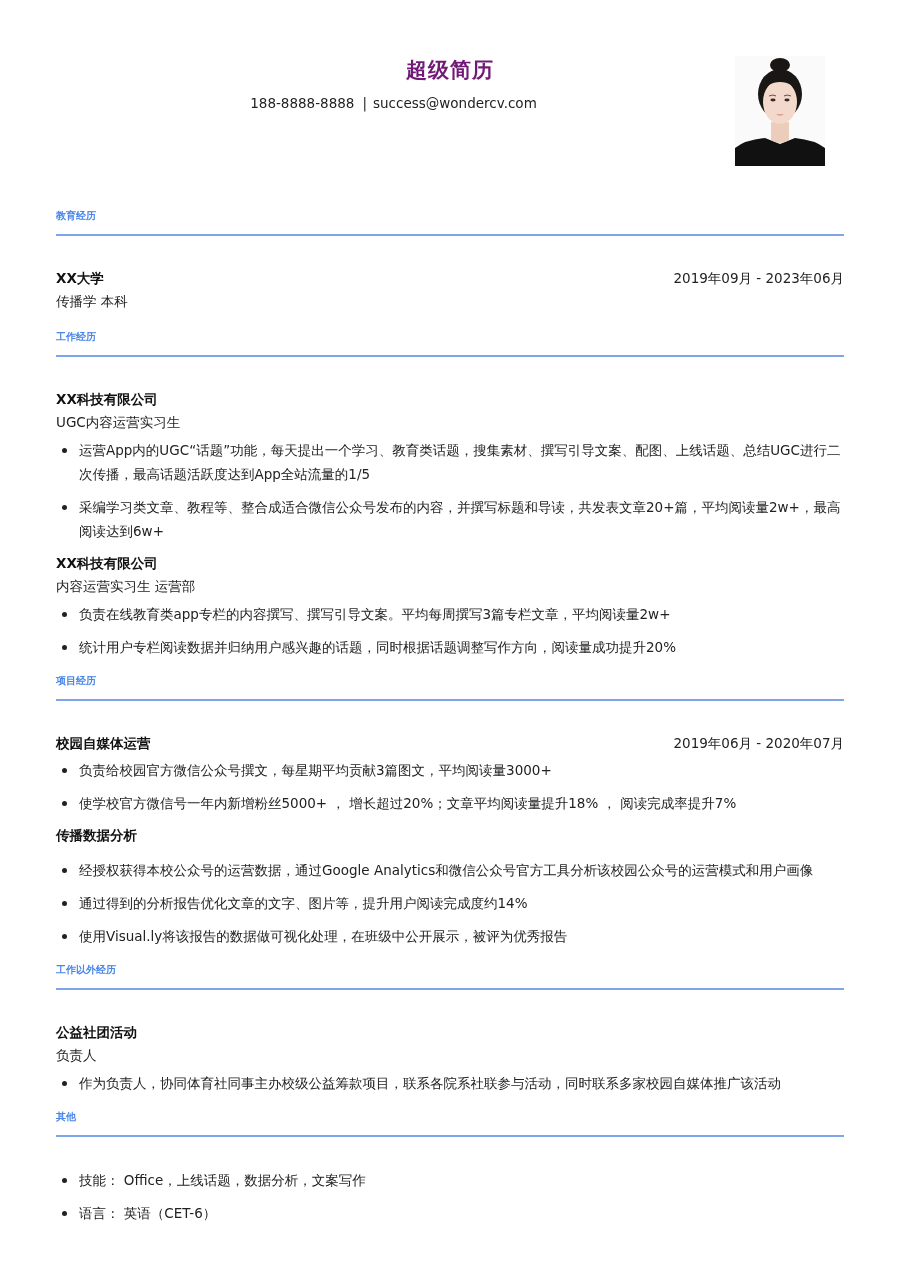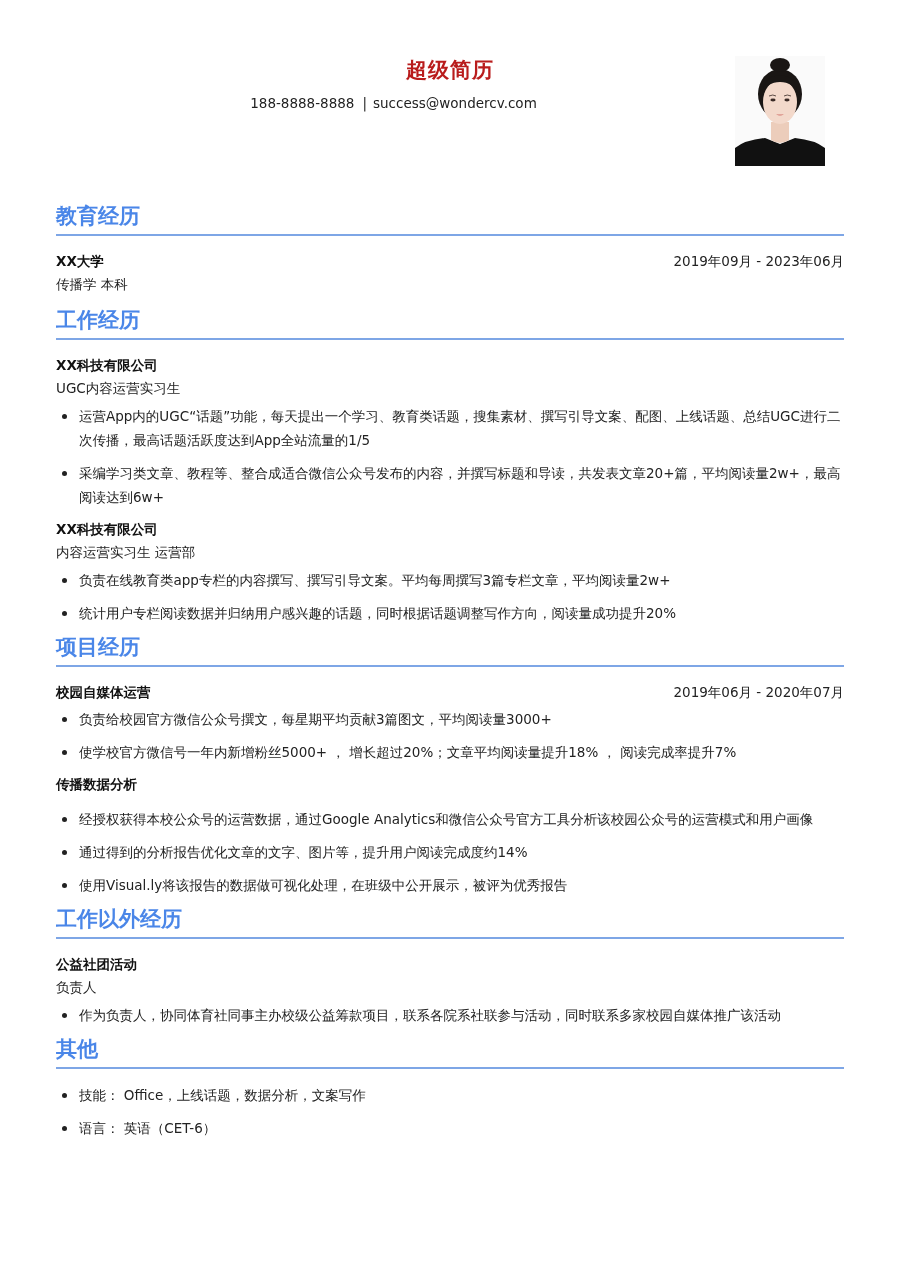--- a/index.html
+++ b/index.html
@@ -4,36 +4,36 @@
 <style>
   html, body { margin: 0; padding: 0; background: #ffffff; }
   body {
     width: 900px; height: 1280px; position: relative; overflow: hidden;
     font-family: "DejaVu Sans", "Liberation Sans", sans-serif;
     color: #222; font-size: 13.5px;
   }
   .header { position: absolute; left: 0; top: 0; width: 900px; height: 190px; }
   .name {
     position: absolute; left: 0; width: 900px; top: 56px; text-align: center;
-    font-size: 21px; font-weight: bold; color: #b91c1c; letter-spacing: 1px;
+    font-size: 21px; font-weight: bold; color: #701a75; letter-spacing: 1px;
   }
   .contact {
     position: absolute; left: 0; width: 787px; top: 95px; text-align: center;
     font-size: 13.5px; color: #222;
   }
   .contact .sep { margin: 0 6px 0 8px; }
   .photo {
     position: absolute; left: 735px; top: 56px; width: 90px; height: 110px;
     background: #fdfdfd; overflow: hidden;
   }
   .main { position: absolute; left: 56px; top: 204px; width: 788px; }
   .section-title {
-    font-size: 21px; font-weight: bold; color: #4a86e8;
+    font-size: 10px; font-weight: bold; color: #4a86e8;
     padding-bottom: 6px; border-bottom: 2px solid #7ea6e6;
-    margin-bottom: 14px; height: 24px; line-height: 24px;
+    margin-bottom: 31px; height: 24px; line-height: 24px;
   }
   .section { margin-bottom: 10px; }
   .row { display: flex; justify-content: space-between; align-items: baseline; text-align: right; }
   .entry-title { font-weight: bold; font-size: 13.5px; color: #111; line-height: 22px; }
   .entry-sub { font-size: 13.5px; line-height: 24px; color: #222; }
   .date { font-size: 13.5px; color: #222; line-height: 22px; }
   ul.bullets { list-style: none; margin: 4px 0 4px 0; padding: 0; }
   ul.bullets li {
     position: relative; padding-left: 23px; line-height: 24px; margin-bottom: 9px;
     font-size: 13.5px; color: #222;

